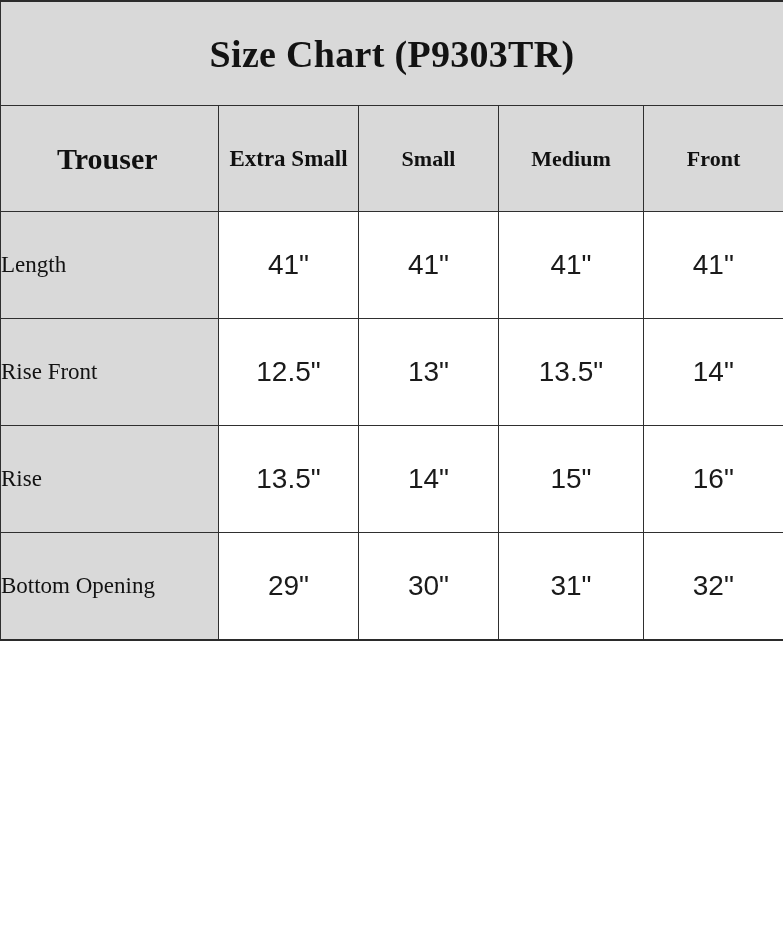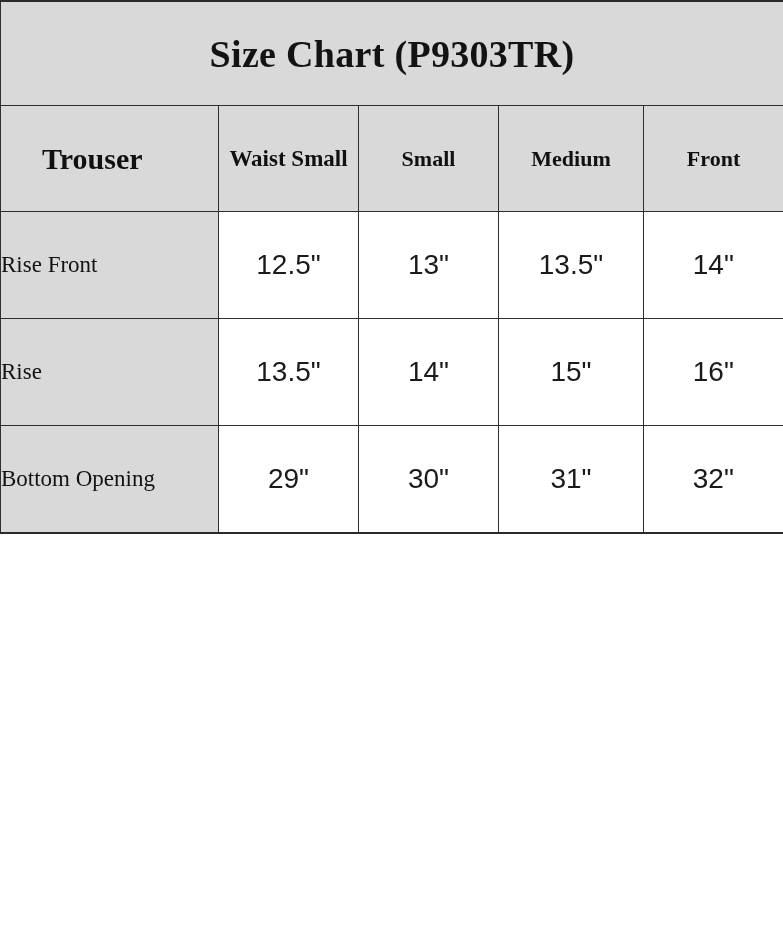--- a/index.html
+++ b/index.html
@@ -55,21 +55,21 @@
     letter-spacing: 0.3px;
   }
   .head-row td {
     background: #d9d9d9;
     height: 105px;
     text-align: center;
     vertical-align: middle;
   }
   .head-row td.first {
     text-align: left;
-    padding-left: 41px;
+    padding-left: 56px;
   }
   .head-cat {
     font-family: "Liberation Serif", serif;
     font-weight: bold;
     font-size: 30px;
     color: #111111;
   }
   .head-size {
     font-family: "Liberation Serif", serif;
     font-weight: bold;
@@ -119,34 +119,41 @@
       <tr>
         <td class="title-cell" colspan="5">
           <span class="title-text">Size Chart (P9303TR)</span>
         </td>
       </tr>
       <tr class="head-row">
         <td class="first">
           <span class="head-cat">Trouser</span>
         </td>
         <td>
-          <span class="head-size small-fit">Waist Small</span>
+          <span class="head-size small-fit">Extra Small</span>
         </td>
         <td>
           <span class="head-size">Small</span>
         </td>
         <td>
           <span class="head-size">Medium</span>
         </td>
         <td class="last-col">
           <span class="head-size">Front</span>
         </td>
       </tr>
     </thead>
     <tbody>
+      <tr>
+        <td class="row-label">Length</td>
+        <td class="value">41"</td>
+        <td class="value">41"</td>
+        <td class="value">41"</td>
+        <td class="value last">41"</td>
+      </tr>
       <tr>
         <td class="row-label">Rise Front</td>
         <td class="value">12.5"</td>
         <td class="value">13"</td>
         <td class="value">13.5"</td>
         <td class="value last">14"</td>
       </tr>
       <tr>
         <td class="row-label">Rise</td>
         <td class="value">13.5"</td>

